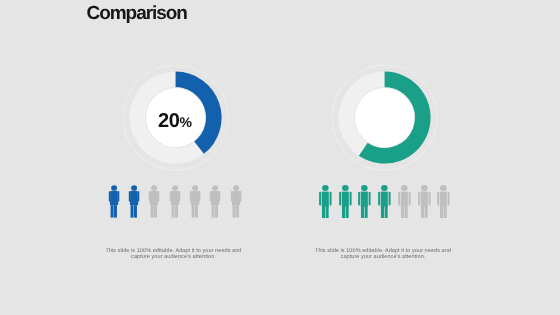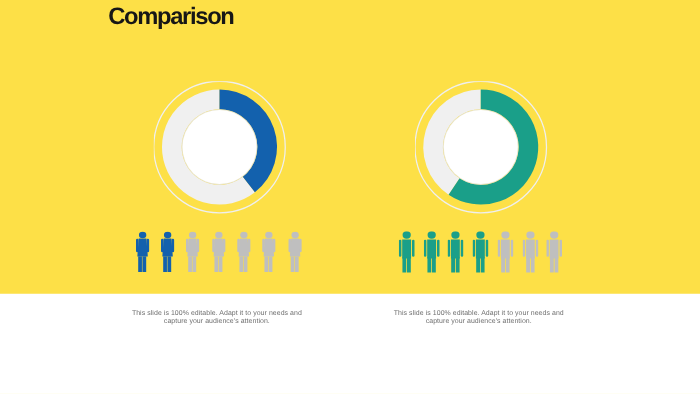--- a/index.html
+++ b/index.html
@@ -1,20 +1,20 @@
 <!DOCTYPE html>
 <html><head>
 <meta charset="utf-8">
 <title>Comparison</title>
 <style>
   html,body{margin:0;padding:0;background:#ffffff;}
   body{width:560px;height:315px;overflow:hidden;
        font-family:"Liberation Sans",sans-serif;
        -webkit-font-smoothing:antialiased;text-rendering:geometricPrecision;}
-  .slide{position:relative;width:560px;height:235px;background:#fde047;}
+  .slide{position:relative;width:560px;height:315px;background:#e5e5e5;}
 
   .title{position:absolute;left:86.5px;top:2.5px;font-size:19px;font-weight:bold;
          color:#161616;letter-spacing:-1.05px;white-space:nowrap;
          -webkit-font-smoothing:antialiased;transform:translateZ(0);}
 
   .panel{position:absolute;top:0;width:280px;height:315px;}
   .panel-left{left:122.5px;}
   .panel-right{left:332px;}
 
   .donut-wrap{position:absolute;left:0.3px;top:65px;width:107px;height:107px;}
@@ -43,20 +43,21 @@
   <div class="panel panel-left">
     <div class="donut-wrap">
         <svg width="107" height="107" viewBox="0 0 107 107">
           <circle cx="52.6" cy="52.6" r="52.6" fill="none" stroke="#efefef" stroke-width="1"></circle>
           <path d="M 76.07 82.64 A 38.125 38.125 0 1 1 52.60 14.48" fill="none" stroke="#f0f0f0" stroke-width="15.75"></path>
           <path d="M 52.60 14.48 A 38.125 38.125 0 0 1 76.07 82.64" fill="none" stroke="#1361ad" stroke-width="15.75"></path>
           <circle cx="52.6" cy="52.6" r="30.3" fill="#e4e4e4" opacity="0.85"></circle>
           <circle cx="52.6" cy="52.6" r="29.6" fill="#ffffff"></circle>
         </svg>
       </div>
+    <div class="pct"><span class="num">20</span><span class="sym">%</span></div>
     <div class="people" style="left: -14.7px;">
         <svg width="12" height="34" viewBox="0 0 12 34" style="left:0.00px">
           <g fill="#1361ad">
             <ellipse cx="6.1" cy="3.0" rx="2.95" ry="2.65"></ellipse>
             <rect x="0.8" y="6.0" width="2.1" height="10.7" rx="1.0"></rect>
             <rect x="9.2" y="6.0" width="2.1" height="10.7" rx="1.0"></rect>
             <path d="M3.0 5.85h6.1l1.15 14.25H1.85Z"></path>
             <rect x="2.55" y="20.1" width="3.0" height="12.5"></rect>
             <rect x="5.95" y="20.1" width="3.0" height="12.5"></rect>
           </g>

